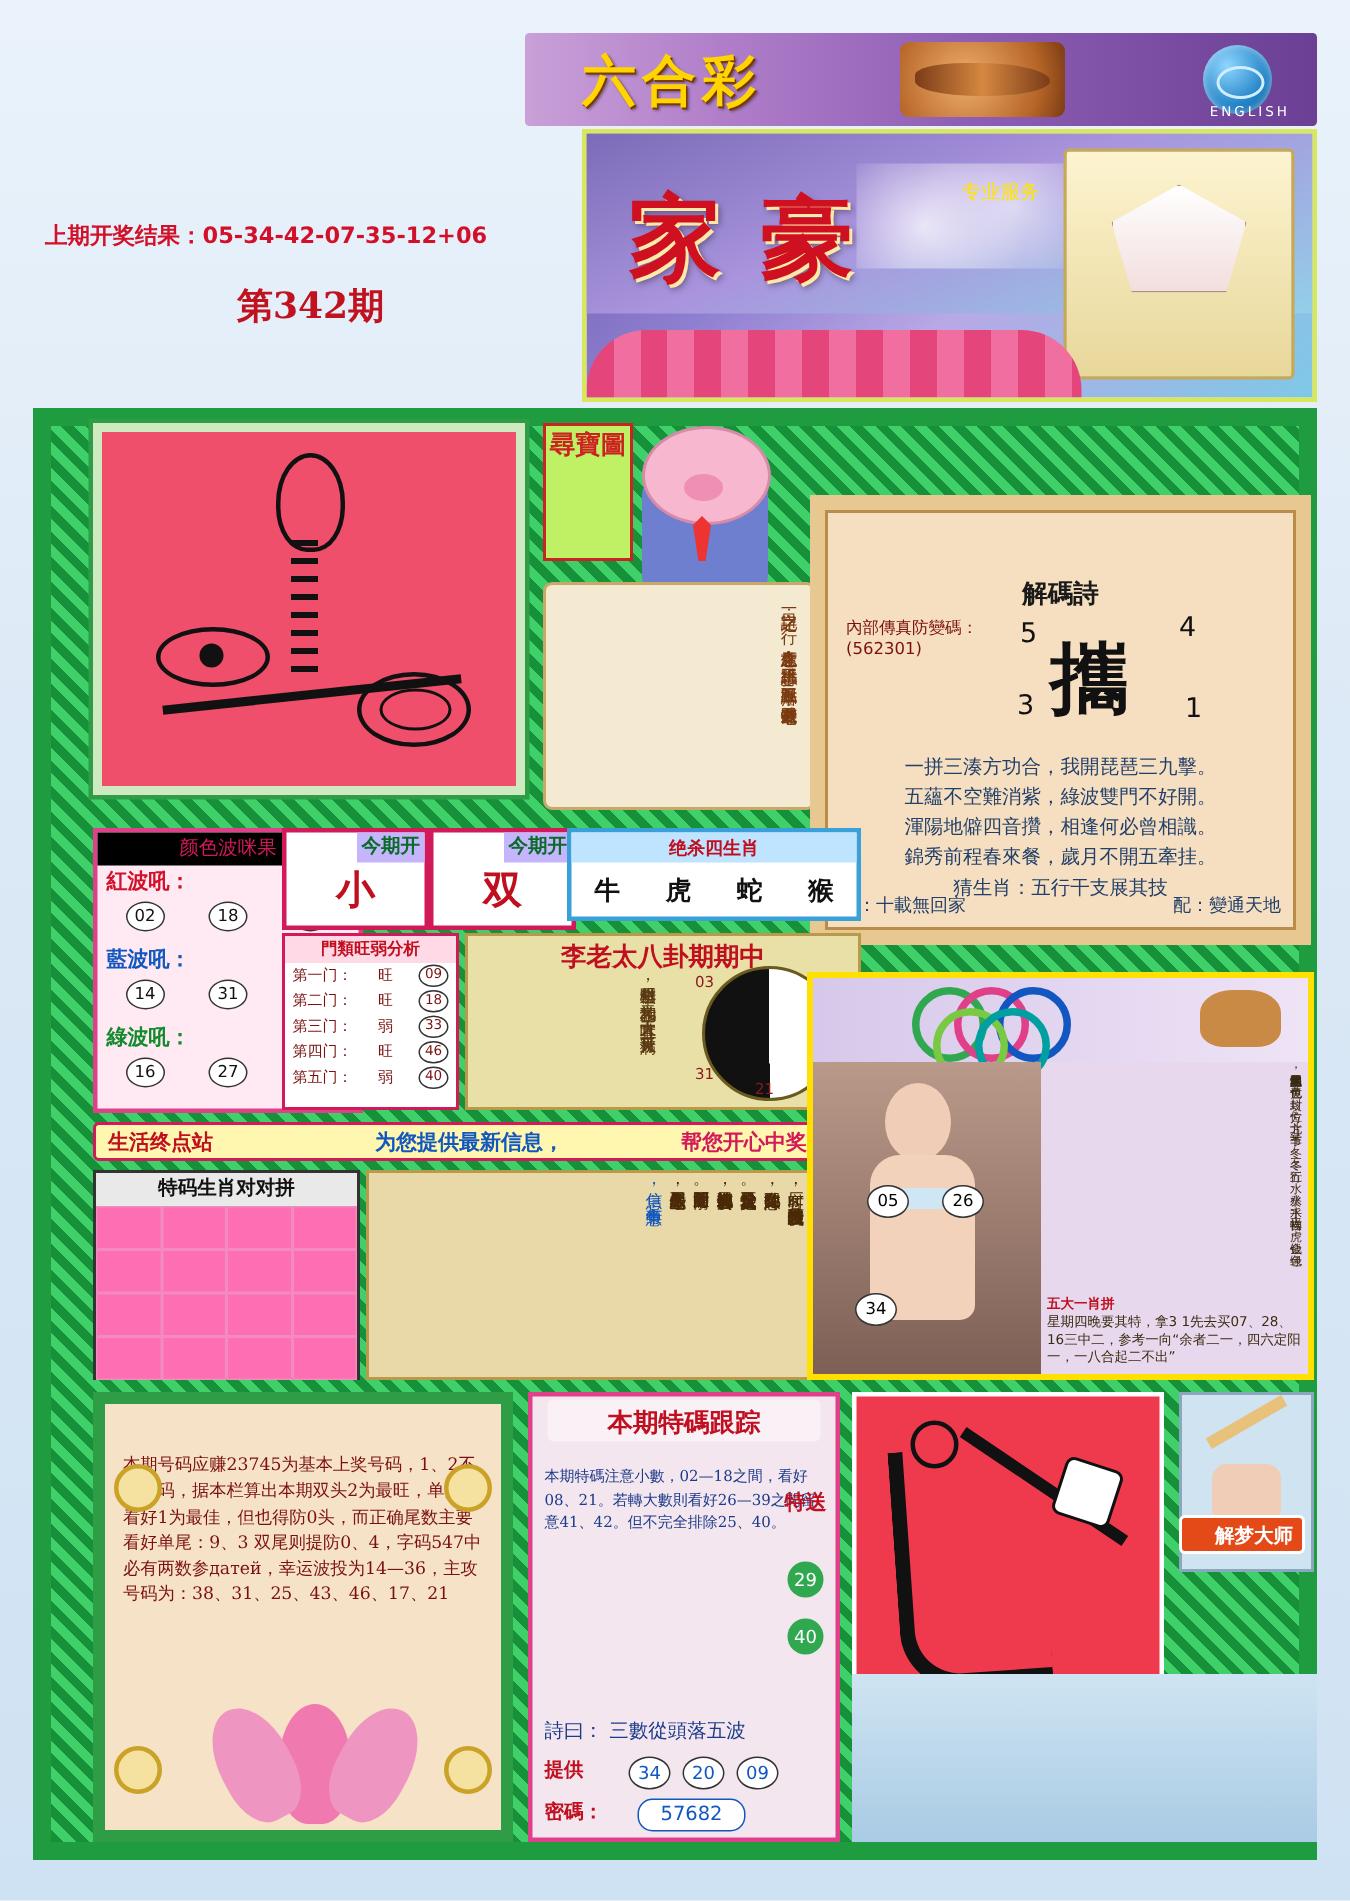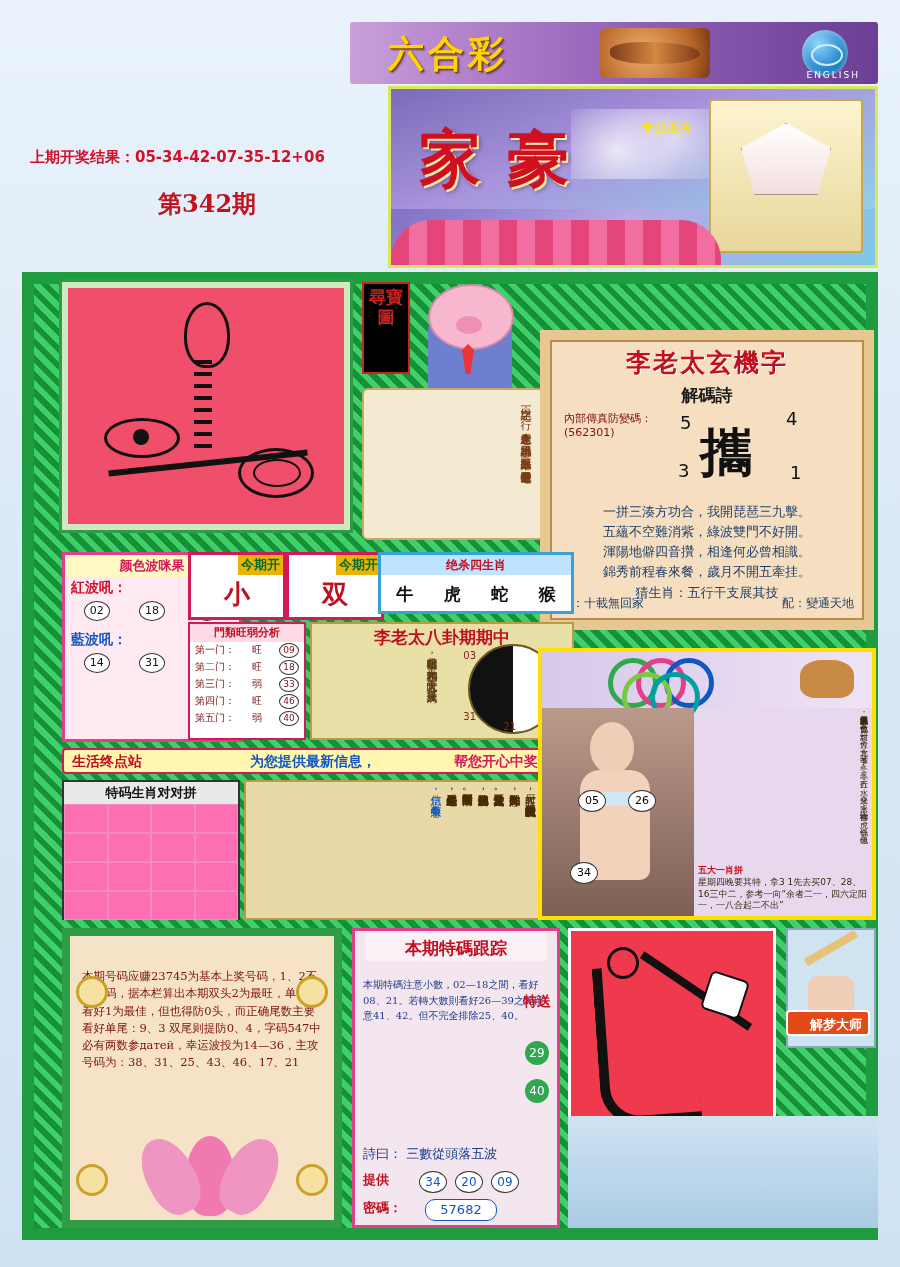--- a/index.html
+++ b/index.html
@@ -67,21 +67,21 @@
     box-shadow:0 0 0 3px #2f9c46;}
   #maze .gourd{position:absolute;left:116px;top:14px;width:40px;height:60px;border:3px solid #111;border-radius:50% 50% 45% 45%;}
   #maze .chain{position:absolute;left:126px;top:72px;width:18px;height:96px;
     background:repeating-linear-gradient(180deg,#111 0 4px,transparent 4px 12px);}
   #maze .eye{position:absolute;left:36px;top:130px;width:70px;height:34px;border:3px solid #111;border-radius:50%;}
   #maze .eye:after{content:"";position:absolute;left:26px;top:8px;width:16px;height:16px;background:#111;border-radius:50%;}
   #maze .bar{position:absolute;left:40px;top:172px;width:200px;height:6px;background:#111;transform:rotate(-6deg);}
   #maze .turtle{position:absolute;right:30px;bottom:26px;width:70px;height:44px;border:3px solid #111;border-radius:50%;}
   #maze .turtle:after{content:"";position:absolute;left:12px;top:8px;width:44px;height:24px;border:2px solid #111;border-radius:50%;}
   
-  #xunbao{left:362px;top:282px;width:48px;height:92px;background:#000000;border:2px solid #c22;
+  #xunbao{left:362px;top:282px;width:60px;height:92px;background:#bef264;border:2px solid #c22;
     color:#c22;font-size:17px;font-weight:bold;text-align:center;line-height:1.15;padding-top:4px;
     font-family:"DejaVu Serif","Liberation Serif",serif;}
   
   #pig{left:406px;top:282px;width:128px;height:118px;}
   #pig .body{position:absolute;left:22px;top:36px;width:84px;height:78px;background:#6f7fd0;border-radius:12px;}
   #pig .head{position:absolute;left:22px;top:2px;width:82px;height:62px;background:#f7b7cf;border-radius:50%;border:2px solid #d68ba8;}
   #pig .snout{position:absolute;left:50px;top:34px;width:26px;height:18px;background:#f08fb4;border-radius:50%;}
   #pig .tie{position:absolute;left:56px;top:62px;width:12px;height:30px;background:#e33;clip-path:polygon(50% 0,100% 20%,70% 100%,30% 100%,0 20%);}
   
   #scroll{left:362px;top:388px;width:182px;height:152px;background:#f4ead2;border:2px solid #c8a96a;border-radius:6px;}
@@ -99,30 +99,30 @@
     font-family:"DejaVu Serif","Liberation Serif",serif;}
   #lilaotai .n1{position:absolute;left:130px;top:72px;font-size:18px;color:#111;}
   #lilaotai .n2{position:absolute;left:236px;top:68px;font-size:18px;color:#111;}
   #lilaotai .n3{position:absolute;left:128px;top:120px;font-size:18px;color:#111;}
   #lilaotai .n4{position:absolute;left:240px;top:122px;font-size:18px;color:#111;}
   #lilaotai .poem{position:absolute;left:10px;right:10px;top:162px;color:#23406b;font-size:13px;line-height:1.55;
     font-family:"DejaVu Serif","Liberation Serif",serif;text-align:center;}
   #lilaotai .foot{position:absolute;left:10px;right:10px;bottom:8px;color:#23406b;font-size:12px;display:flex;justify-content:space-between;}
   
   #colorbox{left:62px;top:552px;width:180px;height:190px;background:#ffe9f2;border:3px solid #e0408a;}
-  #colorbox .hd{height:22px;background:#fef9c3;color:#d21a5a;font-size:13px;font-weight:bold;text-align:center;line-height:22px;}
+  #colorbox .hd{height:22px;background:#000000;color:#d21a5a;font-size:13px;font-weight:normal;text-align:center;line-height:22px;}
   .waveRow{position:relative;height:52px;padding-left:36px;}
   .waveRow .lab{position:absolute;left:6px;top:2px;font-size:14px;font-weight:bold;font-family:"DejaVu Serif","Liberation Serif",serif;}
   .waveRow.red .lab{color:#d2102a;} .waveRow.blue .lab{color:#1257c0;} .waveRow.green .lab{color:#138a2e;}
   .waveRow .nums{position:absolute;left:4px;top:24px;right:4px;display:flex;justify-content:space-around;}
   .ball{width:24px;height:18px;border:1px solid #333;border-radius:50%;background:#fff;
     font-size:11px;text-align:center;line-height:18px;color:#111;}
   
   .openbox{width:92px;height:62px;background:#fff;border:3px solid #d21a5a;text-align:center;}
-  .openbox .t{height:20px;background:#eab308;color:#0b6b2a;font-size:13px;font-weight:bold;line-height:20px;margin-left:47px;}
+  .openbox .t{height:20px;background:#c4b5fd;color:#0b6b2a;font-size:13px;font-weight:bold;line-height:20px;margin-left:47px;}
   .openbox .v{font-size:26px;color:#c01020;font-weight:bold;font-family:"DejaVu Serif","Liberation Serif",serif;line-height:38px;}
   #open1{position:absolute;left:188px;top:552px;}
   #open2{position:absolute;left:286px;top:552px;}
   
   #jue{left:378px;top:552px;width:196px;height:62px;background:#fff;border:3px solid #3aa0d8;}
   #jue .t{height:20px;background:#bfe4ff;color:#c01020;font-size:12px;font-weight:bold;text-align:center;line-height:20px;}
   #jue .row{display:flex;justify-content:space-around;font-size:17px;color:#111;font-weight:bold;line-height:38px;
     font-family:"DejaVu Serif","Liberation Serif",serif;}
   
   #menlei{left:188px;top:622px;width:118px;height:118px;background:#fff;border:2px solid #d21a5a;}
@@ -264,21 +264,20 @@
 
 <div class="panel" id="scroll">
   <div class="txt">一字記之日：行
 生意產鹿之志
 馬行三步半跳志
 三十飄落五點跟
 七有老爺弄體牡跟</div>
 </div>
 
 <div class="panel" id="lilaotai">
-  <div class="ttl">李老太玄機字</div>
   <div class="sub">解碼詩</div>
   <div class="code">
     <span>內部傳真防變碼：</span><br>
     <span>(562301)</span>
   </div>
   <div class="n1">5</div>
   <div class="n2">4</div>
   <div class="n3">3</div>
   <div class="n4">1</div>
   <div class="big">攜</div>
@@ -304,20 +303,28 @@
     </div>
   </div>
   <div class="waveRow blue">
     <div class="lab">藍波吼：</div>
     <div class="nums">
       <div class="ball">14</div>
       <div class="ball">31</div>
       <div class="ball">36</div>
     </div>
   </div>
+  <div class="waveRow green">
+    <div class="lab">綠波吼：</div>
+    <div class="nums">
+      <div class="ball">16</div>
+      <div class="ball">27</div>
+      <div class="ball">49</div>
+    </div>
+  </div>
 </div>
 
 <div class="openbox" id="open1">
   <div class="t">今期开</div>
   <div class="v">小</div>
 </div>
 <div class="openbox" id="open2">
   <div class="t">今期开</div>
   <div class="v">双</div>
 </div>

